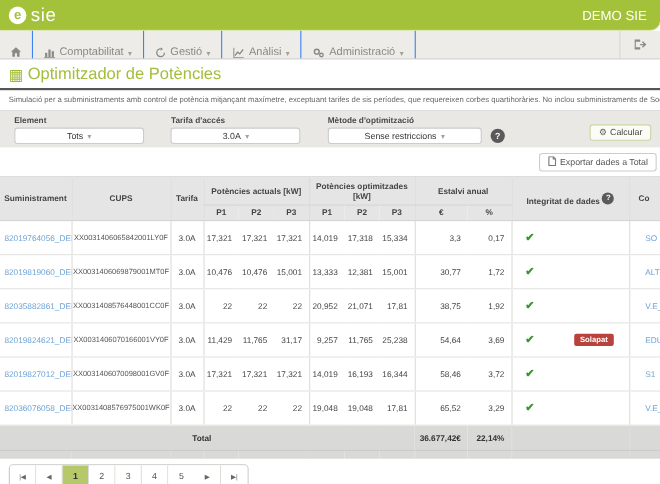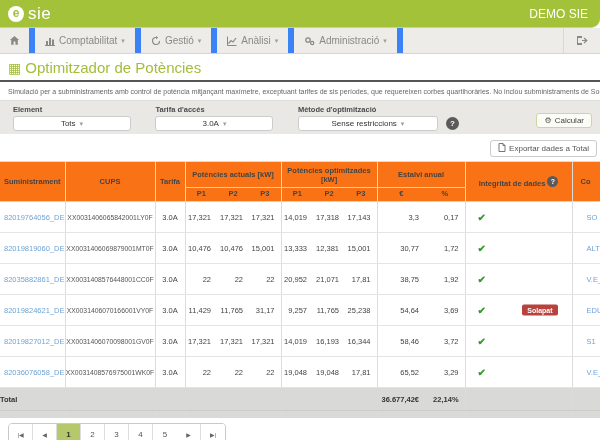--- a/index.html
+++ b/index.html
@@ -12,22 +12,22 @@
     border-bottom:1px solid #c3d77f; }
   .logo { display:flex; align-items:center; gap:4px; }
   .logo-circle { width:16px; height:16px; background:#fff; border-radius:50%;
     color:#a4c13a; font-weight:bold; font-size:12px; line-height:15px; text-align:center; }
   .logo-text { color:#fff; font-size:17px; letter-spacing:.5px; }
   .env { color:#fff; font-size:12px; }
 
   
   .navbar { height:26px; background:#edece8; display:flex; align-items:stretch;
     border-bottom:1px solid #d6d5d0; }
-  .nav-item { display:flex; align-items:center; gap:4px; padding:0 10px;
-    font-size:10px; color:#8a8a85; border-right:6px solid #3b82f6; cursor:pointer; }
+  .nav-item { display:flex; align-items:flex-end; gap:4px; padding:0 10px;
+    font-size:10px; color:#8a8a85; border-right:1px solid #3b82f6; cursor:pointer; }
   .nav-item svg { display:block; }
   .nav-home { padding:0 9px; }
   .caret { font-size:7px; color:#a0a09a; }
   .nav-right { margin-left:auto; display:flex; align-items:center; padding:0 12px;
     border-right:none; border-left:1px solid #d9d8d3; }
 
   
   .title-block { display:flex; align-items:center; gap:4px; padding:5px 8px 4px 8px;
     border-bottom:2px solid #555; }
   .title-icon { color:#a3bd3a; font-size:14px; line-height:1; }
@@ -56,21 +56,21 @@
   .export-row { text-align:right; padding:4px 3px 2px 0; }
   .export-btn { background:#fff; border:1px solid #ccc; border-radius:3px;
     font-size:8px; color:#555; padding:2px 7px; display:inline-flex; align-items:center;
     gap:3px; cursor:pointer; font-family:inherit; }
 
   
   table { border-collapse:collapse; table-layout:fixed; width:672px; margin-top:2px; }
   col.c1{width:65px} col.c2{width:90px} col.c3{width:30px}
   col.cn{width:32px} col.ce{width:48px} col.cp{width:40px}
   col.ci{width:107px} col.cl{width:100px}
-  thead th { font-size:7.5px; font-weight:bold; color:#444; background:#f97316;
+  thead th { font-size:7.5px; font-weight:bold; color:#444; background:#e5e5e5;
     border-top:1px solid #ddd; border-bottom:1px solid #d5d5d3; line-height:1.2;
     padding:2px; vertical-align:middle; }
   thead tr.sub th { border-top:none; padding-top:0; height:14px; }
   thead tr.grp th { height:26px; }
   .gb { border-left:1px solid #dcdcda; }
   tbody td { font-size:7.5px; color:#444; height:31px; border-bottom:1px solid #e4e4e1;
     vertical-align:middle; overflow:hidden; white-space:nowrap; }
   td.c-sum { padding-left:4px; }
   .link { color:#6fa3d6; cursor:pointer; }
   td.c-cups { text-align:center; font-size:6.8px; color:#555; }
@@ -78,21 +78,21 @@
   td.c-num { text-align:right; padding-right:6px; }
   td.c-int { padding-left:12px; position:relative; }
   .check { color:#36992e; font-size:10px; font-weight:bold; }
   .badge { position:absolute; right:14px; top:50%; transform:translateY(-50%);
     background:#b8423c; color:#fff; font-size:7px; font-weight:bold;
     padding:2px 5px; border-radius:2px; }
   td.c-last { padding-left:14px; }
   tr.empty td { height:7px; border-bottom:none; }
   tfoot td { background:#d9d9d7; font-size:7.5px; font-weight:bold; color:#333;
     height:23px; border-top:1px solid #ccc; border-bottom:1px solid #ccc; }
-  tfoot td.t-label { text-align:left; padding-right:10px; }
+  tfoot td.t-label { text-align:center; padding-right:10px; }
   tfoot td.t-num { text-align:right; padding-right:6px; }
 
   
   .pagination { padding:5px 8px 6px 8px; }
   .pg-group { display:inline-flex; border:1px solid #c9c9c5; border-radius:4px;
     overflow:hidden; background:#fff; }
   .pg { width:24px; height:20px; background:#fff; border:none;
     border-right:1px solid #dcdcd8; font-size:8px; color:#555; cursor:pointer;
     font-family:inherit; display:flex; align-items:center; justify-content:center; }
   .pg:last-child { border-right:none; }
@@ -261,21 +261,21 @@
   <tbody>
       <tr>
         <td class="c-sum link">82019764056_DEM</td>
         <td class="c-cups gb">XX0031406065842001LY0F</td>
         <td class="c-tarifa gb">3.0A</td>
         <td class="c-num gb">17,321</td>
         <td class="c-num">17,321</td>
         <td class="c-num">17,321</td>
         <td class="c-num gb">14,019</td>
         <td class="c-num">17,318</td>
-        <td class="c-num">17,143</td>
+        <td class="c-num">15,334</td>
         <td class="c-num gb">3,3</td>
         <td class="c-num">0,17</td>
         <td class="c-int gb"><span class="check">✔</span></td>
         <td class="c-last gb link">SO</td>
       </tr>
       <tr>
         <td class="c-sum link">82019819060_DEM</td>
         <td class="c-cups gb">XX0031406069879001MT0F</td>
         <td class="c-tarifa gb">3.0A</td>
         <td class="c-num gb">10,476</td>

